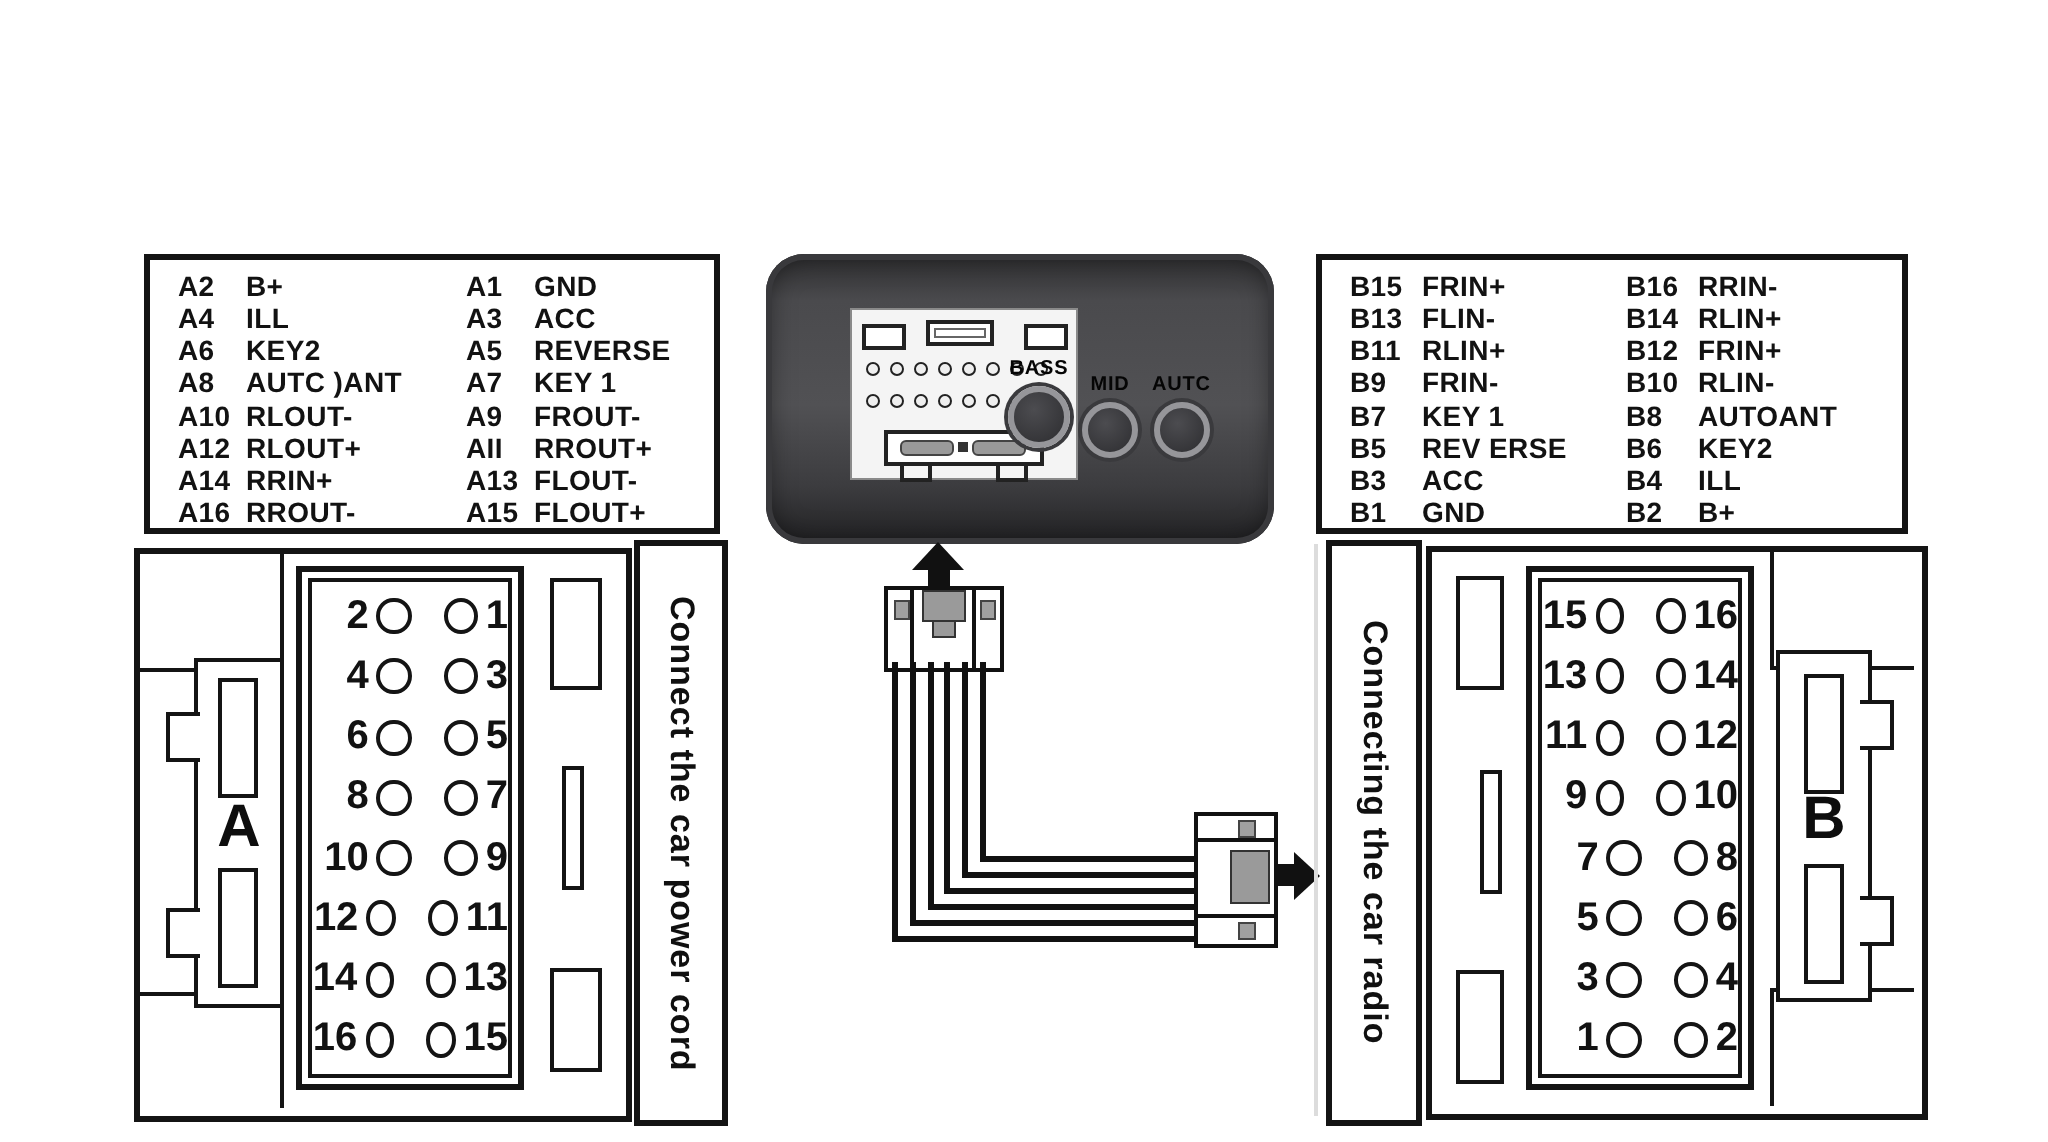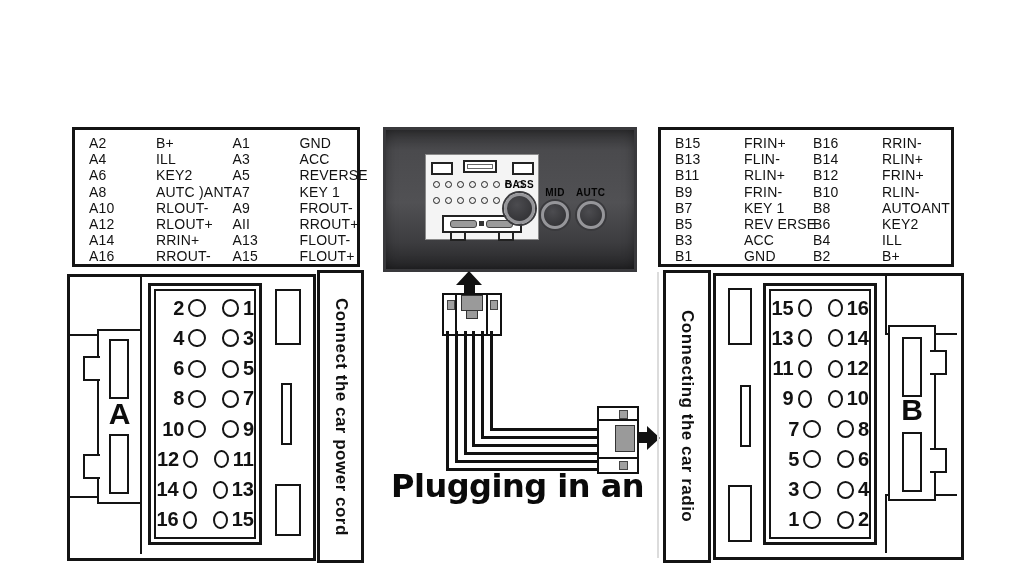--- a/index.html
+++ b/index.html
@@ -12,26 +12,26 @@
              display:flex;align-items:center;justify-content:center;}
   .title-box span{font-size:41px;letter-spacing:1px;white-space:nowrap;color:#151515;}
 
   
   .pin-table{border:3px solid #141414;background:#fff;display:flex;padding:5px 0 0 14px;box-sizing:border-box;}
   .table-a{left:72px;top:127px;width:288px;height:140px;}
   .table-b{left:658px;top:127px;width:296px;height:140px;}
   .t-col{display:flex;flex-direction:column;}
   .table-a .t-col:nth-child(1){width:144px;}
   .table-b .t-col:nth-child(1){width:138px;}
-  .t-row{display:flex;height:16.4px;align-items:flex-end;font-weight:normal;font-size:14px;letter-spacing:.2px;white-space:nowrap;gap:33px;}
+  .t-row{display:flex;height:16.4px;align-items:flex-start;font-weight:bold;font-size:14px;letter-spacing:.2px;white-space:nowrap;}
   .t-pin{display:inline-block;min-width:34px;}
   .table-b .t-pin{min-width:36px;}
 
   
-  .amp{left:383px;top:127px;width:254px;height:145px;border-radius:1px;
+  .amp{left:383px;top:127px;width:254px;height:145px;border-radius:19px;
        background:linear-gradient(180deg,#2e2e30 0%,#4a4a4d 16%,#515154 52%,#3c3c3f 80%,#222224 100%);
        box-shadow:inset 0 0 0 3px #39393c, inset 0 0 14px rgba(0,0,0,.55);}
   .amp-panel{left:42px;top:27px;width:112px;height:84px;background:#f4f4f4;border:1px solid #8a8a8a;}
   .cr{position:absolute;border:2px solid #222;background:#fff;}
   .cr1{left:5px;top:7px;width:18px;height:9px;}
   .cr2{left:86px;top:7px;width:18px;height:9px;}
   .cr-mid{left:37px;top:5px;width:30px;height:9px;border:2px solid #222;background:#fff;box-shadow:inset 0 0 0 2px #fff, inset 0 0 0 3px #666;}
   .dot-row{position:absolute;left:7px;display:flex;gap:5px;}
   .dot-row.r1{top:26px;} .dot-row.r2{top:42px;}
   .amp-dot{width:7px;height:7px;border:1.3px solid #222;border-radius:50%;background:#efefef;box-sizing:border-box;}
@@ -526,17 +526,16 @@
   <div class="abs right-conn">
     <div class="rc-div d1"></div>
     <div class="rc-div d2"></div>
     <div class="rc-sq q1"></div>
     <div class="rc-sq q2"></div>
     <div class="rc-plug"></div>
   </div>
   <div class="abs right-arrow-stem"></div>
   <div class="abs right-arrow-tri"></div>
   <div class="abs ext-caption">
-    <div>Plugging in an</div>
   </div>
 
   <div class="abs seam"></div>
 </div>
 
 </body></html>

